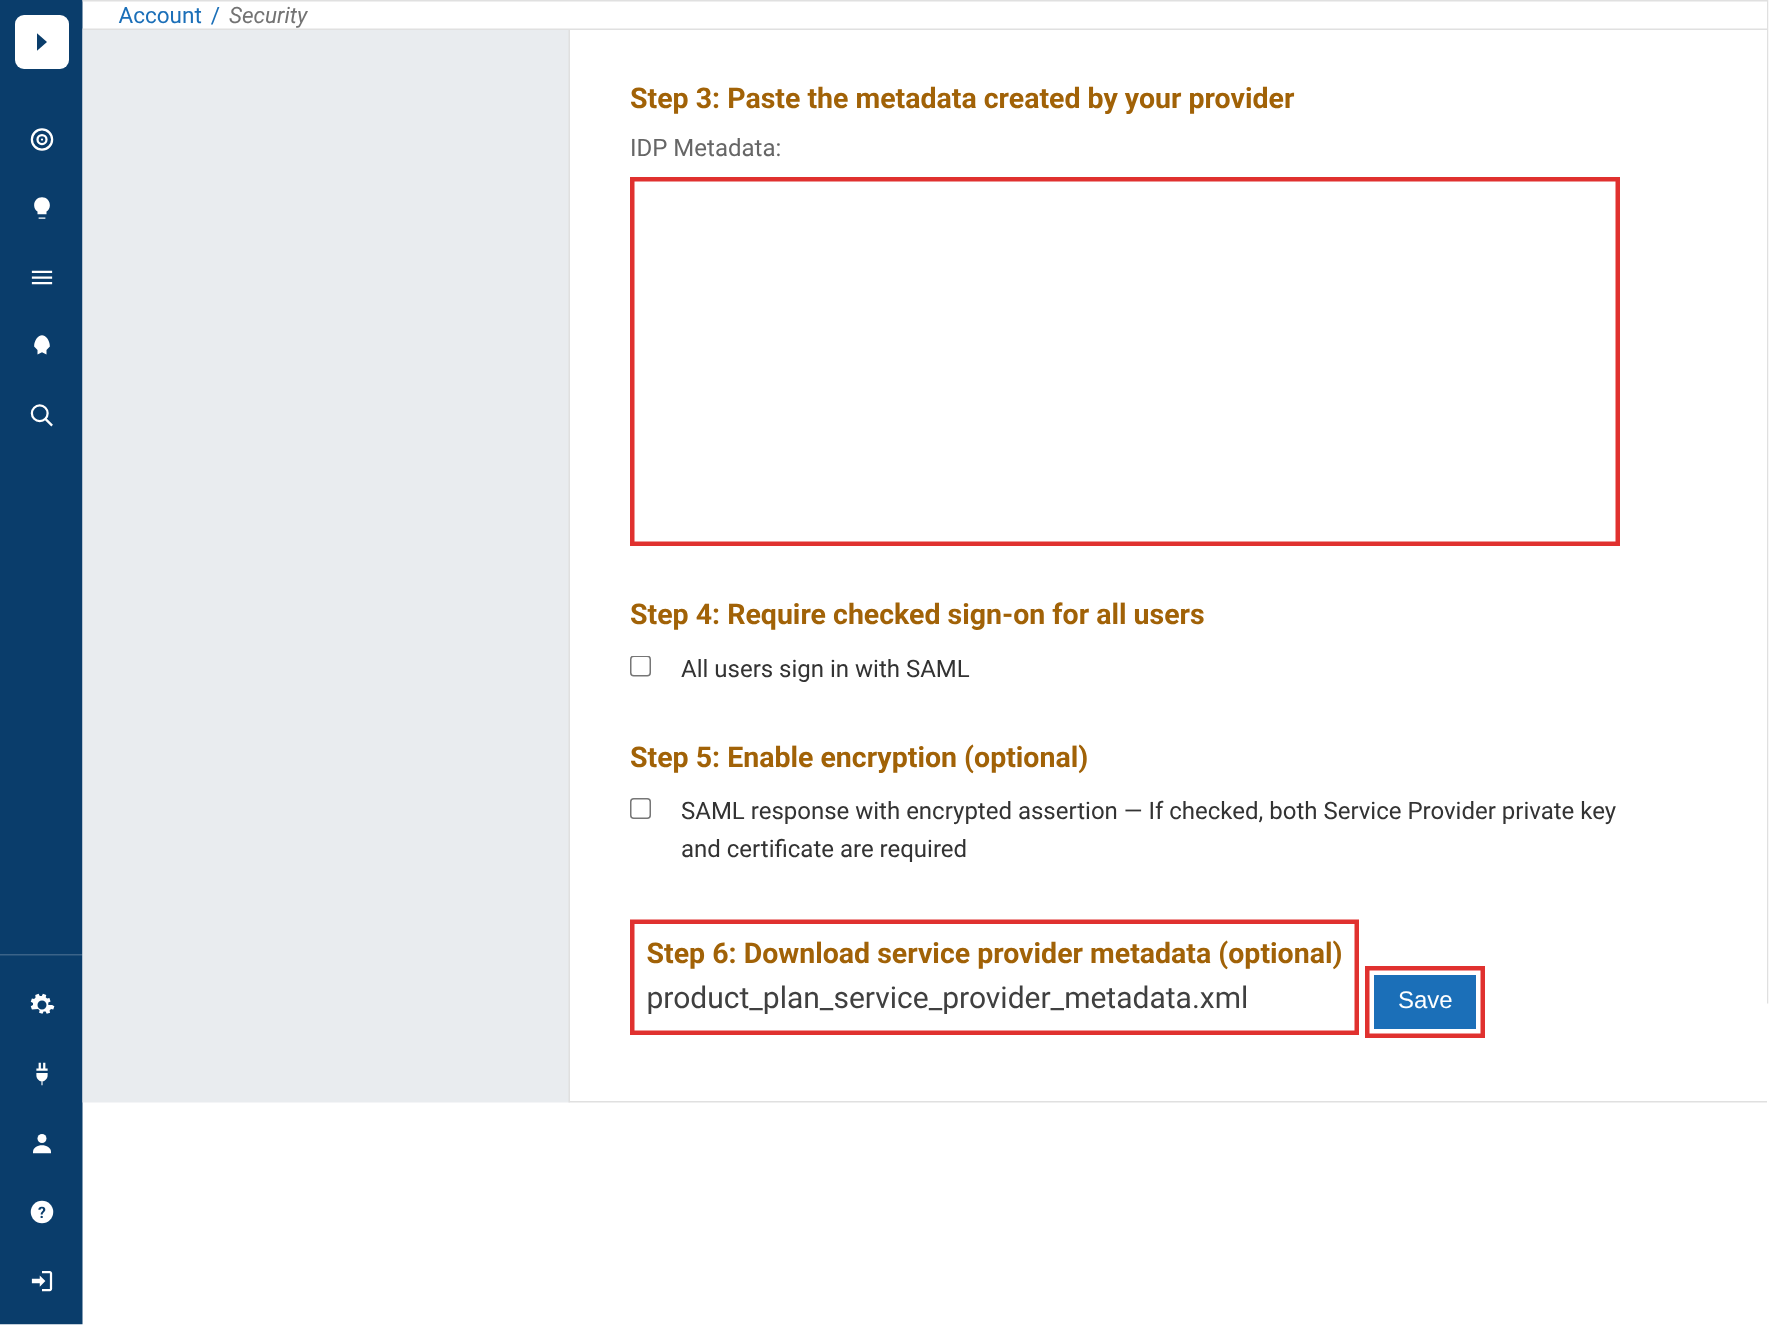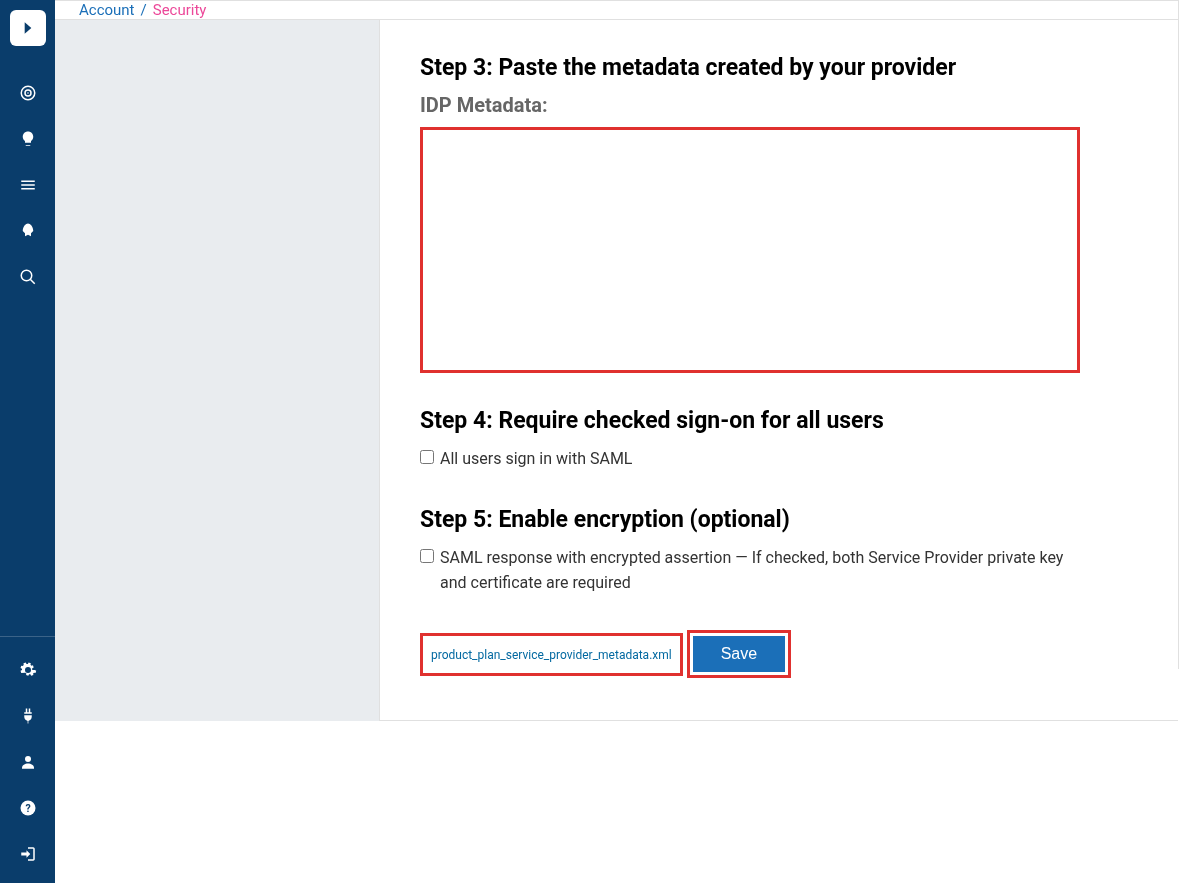--- a/index.html
+++ b/index.html
@@ -46,77 +46,77 @@
     height: 40px;
     border-bottom: 1px solid #e0e0e0;
     border-top: 1px solid #e0e0e0;
     display:flex;
     align-items:center;
     padding-left: 24px;
     font-size: 15px;
   }
   .breadcrumb-link { color:#1b6fb8; cursor:pointer; }
   .breadcrumb-sep { color:#1b6fb8; margin:0 6px; }
-  .breadcrumb-current { color:#ec4899; }
+  .breadcrumb-current { color:#737373;font-style:italic; }
   .content-row { flex:1; display:flex; }
   .left-gutter {
     width: 325px;
     background: #e9ecef;
     border-right:1px solid #e0e0e0;
   }
   .form-area {
     flex:1;
     padding: 34px 40px 20px 40px;
     overflow:auto;
     border-bottom:1px solid #e0e0e0;
   }
   .step-title {
-    font-size: 23px;
+    font-size: 19px;
     font-weight: 700;
-    color: #000000;
+    color: #a16207;
     margin-bottom: 12px;
   }
   .section { margin-bottom: 34px; }
-  .field-label { color:#666; font-size:20px; margin-bottom:10px; display:block;font-weight:bold;}
+  .field-label { color:#666; font-size:16px; margin-bottom:10px; display:block;}
   .metadata-textarea {
     width: 660px;
     height: 246px;
     border: 3px solid #e0312f;
     resize: none;
     font-family: inherit;
     font-size:14px;
     padding:6px;
     display:block;
   }
-  .checkbox-row { display:flex; align-items:flex-start; gap:6px; font-size:16px; color:#333; }
+  .checkbox-row { display:flex; align-items:flex-start; gap:20px; font-size:16px; color:#333; }
   .checkbox-row input[type="checkbox"] { margin-top:4px; width:14px; height:14px;}
   .checkbox-text { flex:1; line-height:1.6; max-width:640px;}
   .highlight-box {
     border: 3px solid #e0312f;
     padding: 8px 8px 10px 8px;
     display:inline-block;
     margin-bottom:24px;
   }
   .highlight-box .step-title { margin-bottom:6px;}
   .download-link {
-    color:#0369a1;
-    font-size:12px;
+    color:#404040;
+    font-size:20px;
     cursor:pointer;
   }
   .save-wrap {
     border: 3px solid #e0312f;
     display:inline-block;
     padding:3px;
   }
   .save-button {
     background:#1b6fb8;
     color:#fff;
     border:none;
     font-size:16px;
-    padding:9px 28px;
+    padding:9px 16px;
     cursor:pointer;
   }
 </style>
 </head>
 <body>
 
 <div class="sidebar">
   <div class="sidebar-top">
     <div class="logo-box">
       <svg viewBox="0 0 24 24" width="20" height="20">
@@ -213,20 +213,21 @@
       <div class="section">
         <div class="step-title">Step 5: Enable encryption (optional)</div>
         <label class="checkbox-row">
           <input type="checkbox" style="">
           <span class="checkbox-text">SAML response with encrypted assertion — If checked, both Service Provider private key and certificate are required</span>
         </label>
       </div>
 
       
       <div class="highlight-box">
+        <div class="step-title">Step 6: Download service provider metadata (optional)</div>
         <span class="download-link">product_plan_service_provider_metadata.xml</span>
       </div>
 
       
 
       
       <div class="save-wrap">
         <button class="save-button">Save</button>
       </div>
 

